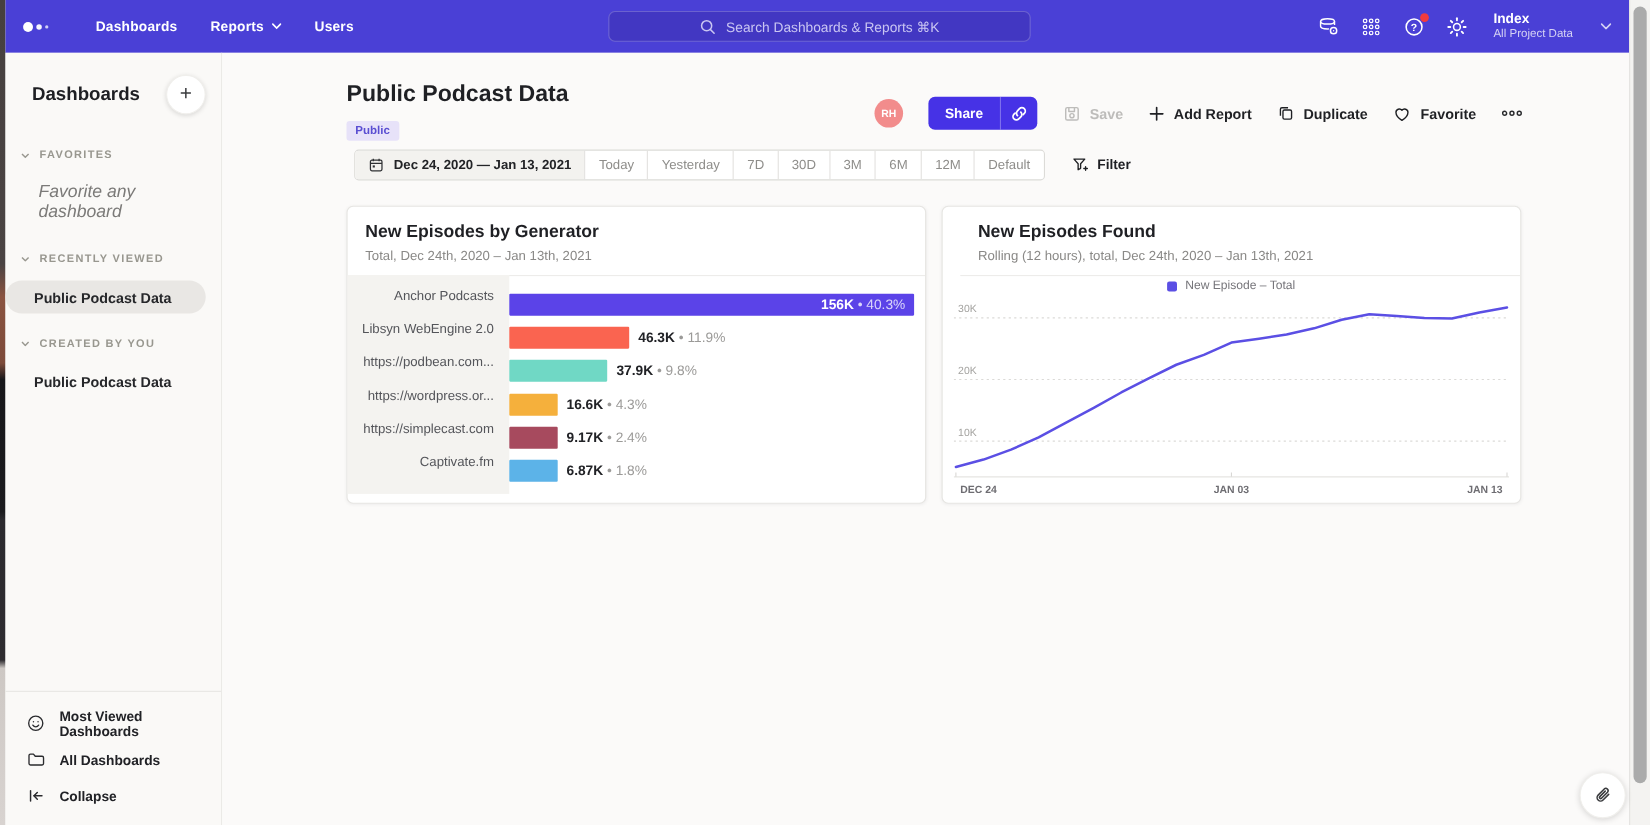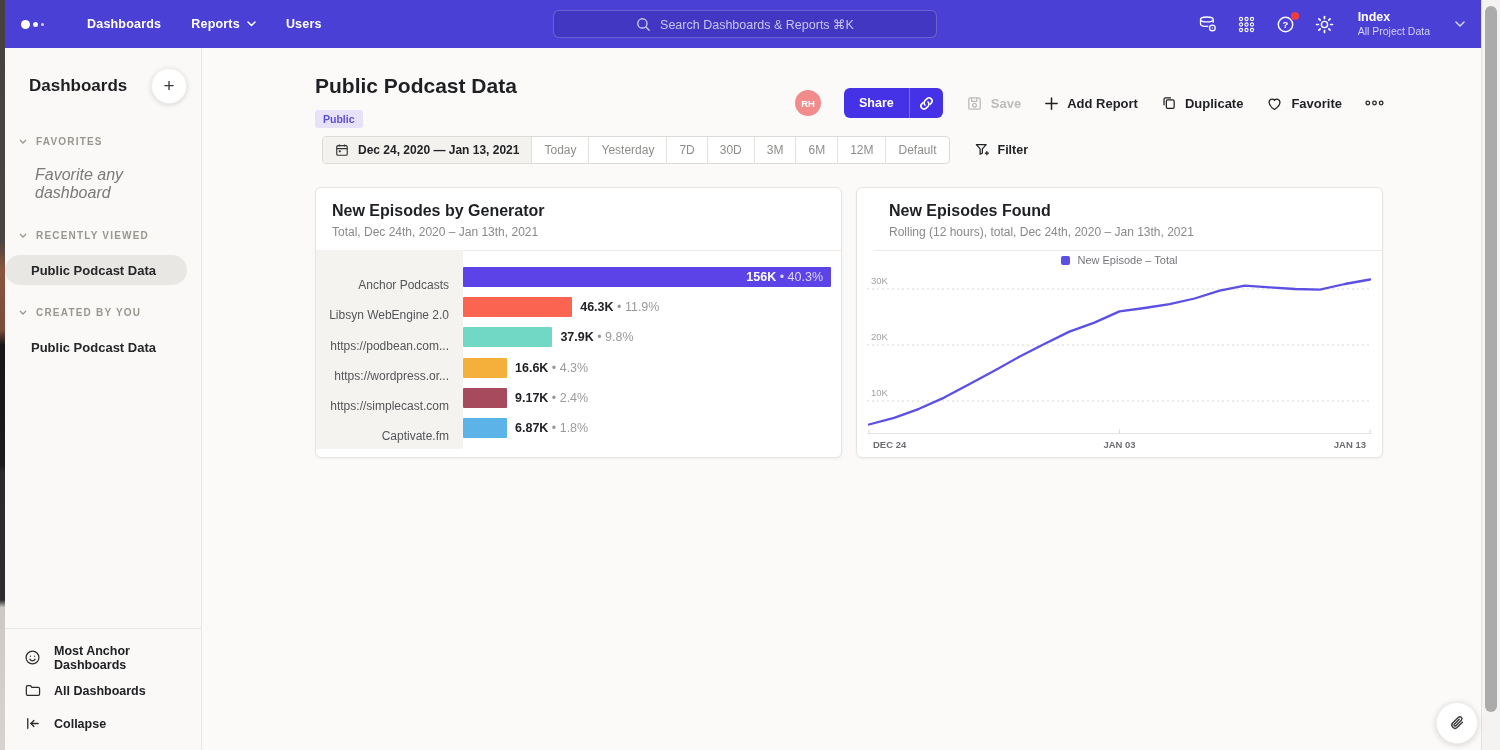--- a/index.html
+++ b/index.html
@@ -69,21 +69,21 @@
   .card{position:absolute;top:139px;width:527px;height:271px;background:#fff;border:1px solid #e6e5e2;border-radius:6px;
     box-shadow:0 1px 3px rgba(20,20,30,.05);box-sizing:border-box;cursor:pointer;}
   .card.c1{left:113px;} .card.c2{left:654px;padding-left:16px;}
   .card-title{margin:14px 16px 0;font-size:16px;font-weight:700;color:#1f2024;}
   .card-sub{margin:5px 16px 0;font-size:12px;color:#8a8987;}
   .card-divider{margin-top:11px;border-top:1px solid #edecea;}
 
   .chart-wrap{position:absolute;left:0;right:0;top:62px;bottom:0;}
   .label-col-bg{position:absolute;left:0;top:0;bottom:8px;width:147px;background:#f4f3f0;}
   .bar-rows{position:absolute;left:0;right:10px;top:12px;bottom:14px;display:flex;flex-direction:column;}
-  .bar-row{flex:1;display:flex;align-items:flex-end;position:relative;}
+  .bar-row{flex:1;display:flex;align-items:flex-start;position:relative;}
   .bar-label{width:147px;box-sizing:border-box;padding-right:14px;text-align:right;font-size:12px;color:#54555a;z-index:1;}
   .bar-zone{flex:1;display:flex;align-items:center;height:100%;}
   .bar{height:20px;border-radius:1px;display:flex;align-items:center;justify-content:flex-end;box-sizing:border-box;padding-right:8px;padding-left:36px;}
   .inv{color:#fff;font-size:12.5px;font-weight:700;white-space:nowrap;}
   .inp{color:rgba(255,255,255,.78);font-size:12.5px;white-space:nowrap;}
   .val{margin-left:8px;font-size:12.5px;font-weight:700;color:#212226;white-space:nowrap;}
   .pct{color:#9b9a98;font-size:12.5px;white-space:nowrap;}
 
   .legend-row{position:absolute;left:0;right:0;top:66px;display:flex;align-items:center;justify-content:center;gap:7px;}
   .legend-swatch{width:9px;height:9px;border-radius:2px;}
@@ -235,21 +235,21 @@
     <div class="sb-footer">
       <div class="sb-foot-item">
         <span>
           <svg width="17" height="17" viewBox="0 0 18 18" fill="none" stroke="#2a2b2e" stroke-width="1.3">
             <circle cx="9" cy="9" r="6.8"></circle>
             <circle cx="6.8" cy="7.6" r=".7" fill="#2a2b2e" stroke="none"></circle>
               <circle cx="11.2" cy="7.6" r=".7" fill="#2a2b2e" stroke="none"></circle>
             <path d="M6.2 10.8c.7 1.1 1.7 1.7 2.8 1.7s2.1-.6 2.8-1.7" stroke-linecap="round"></path>
           </svg>
         </span>
-        <span>Most Anchor Dashboards</span>
+        <span>Most Viewed Dashboards</span>
       </div>
       <div class="sb-foot-item">
         <span>
           <svg width="17" height="17" viewBox="0 0 18 18" fill="none" stroke="#2a2b2e" stroke-width="1.3" stroke-linejoin="round">
             <path d="M2.5 5.2c0-.8.6-1.4 1.4-1.4h2.9l1.7 2h6.6c.8 0 1.4.6 1.4 1.4v5.6c0 .8-.6 1.4-1.4 1.4H3.9c-.8 0-1.4-.6-1.4-1.4V5.2z"></path>
           </svg>
         </span>
         <span>All Dashboards</span>
       </div>
       <div class="sb-foot-item">

